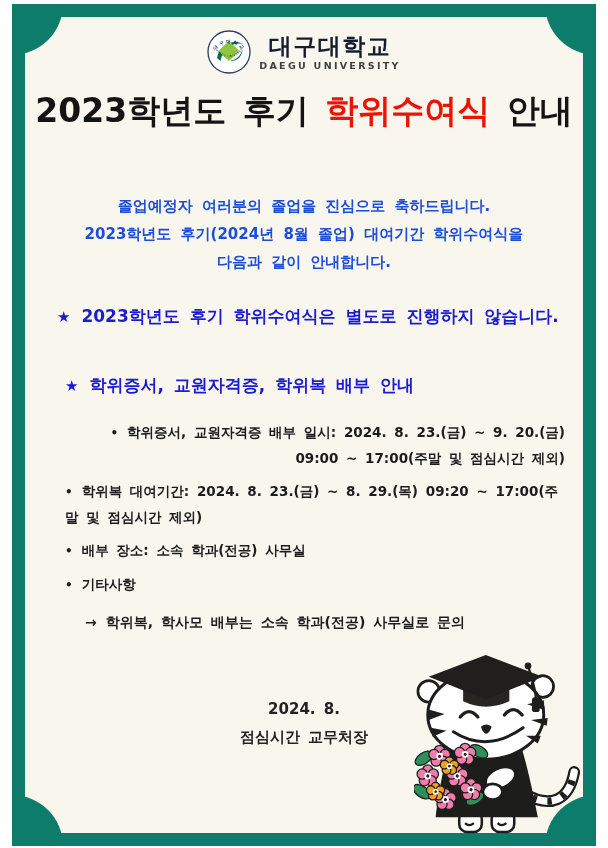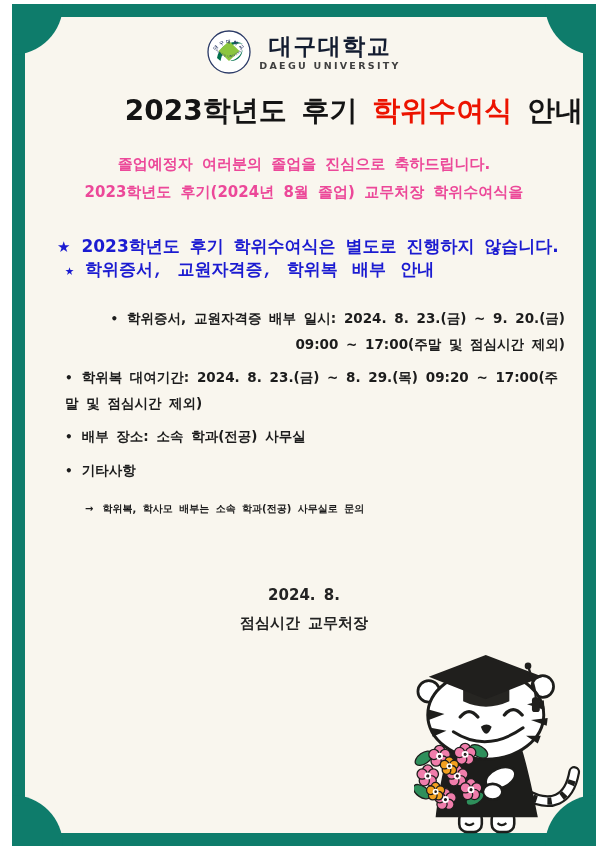--- a/index.html
+++ b/index.html
@@ -14,38 +14,38 @@
   .corner.tr{right:12px;top:4px;border-bottom-left-radius:100%;}
   .corner.bl{left:12px;bottom:2px;border-top-right-radius:100%;}
   .corner.br{right:12px;bottom:2px;border-top-left-radius:100%;}
 
   .content{position:absolute;left:25px;right:25px;top:17px;bottom:15px;text-align:center;color:#1c1c1c;}
 
   .logo-row{display:flex;justify-content:center;align-items:center;gap:8px;margin-top:12px;height:46px;}
   .logo-kr{font-size:23px;font-weight:800;color:#131c30;letter-spacing:1.5px;line-height:24px;}
   .logo-en{font-size:9.5px;font-weight:700;color:#3f3f3f;letter-spacing:2.3px;margin-top:2px;text-align:left;}
 
-  .title{margin:20px 0 0 0;font-size:28px;font-weight:800;color:#141414;line-height:31px;word-spacing:5px;text-align:right;}
+  .title{margin:20px 0 0 0;font-size:33px;font-weight:800;color:#141414;line-height:31px;word-spacing:5px;}
   .title .hl{color:#EC1300;}
 
-  .intro{margin-top:24px;font-size:15px;font-weight:700;line-height:28px;color:#ec4899;word-spacing:4px;}
+  .intro{margin-top:66px;font-size:15px;font-weight:700;line-height:28px;color:#1d4ed8;word-spacing:4px;}
 
   .note{margin:0 16px 0 40px;text-align:left;font-size:17px;font-weight:700;color:#1B1BD1;
         line-height:24px;word-spacing:4px;}
   .note1{margin-top:28px;margin-left:32px;}
-  .note2{font-family:Liberation Mono, monospace;}
+  .note2{margin-top:44px;}
   .star{margin-right:11px;font-size:15px;}
 
   .bullets{margin:22px 18px 0 40px;text-align:left;font-size:13.5px;font-weight:700;
            color:#1c1c1c;word-spacing:3px;}
   .bullet{line-height:25px;margin-bottom:8px;}
   .bullet .mk{margin-right:9px;font-size:12px;}
   .bullet.center{text-align:right;}
 
-  .subs{margin:12px 18px 0 60px;text-align:left;font-size:10px;font-weight:700;color:#1c1c1c;word-spacing:3px;}
+  .subs{margin:12px 18px 0 60px;text-align:left;font-size:14px;font-weight:700;color:#1c1c1c;word-spacing:3px;}
   .sub{line-height:25px;margin-bottom:11px;}
   .sub .mk{margin-right:9px;}
 
   .footer{margin-top:60px;font-size:15px;font-weight:600;line-height:28px;color:#232323;word-spacing:3px;}
 
   .mascot{position:absolute;right:22px;bottom:12px;width:172px;height:182px;}
 </style>
 </head>
 <body>
 
@@ -76,21 +76,22 @@
       <div>
         <div class="logo-kr">대구대학교</div>
         <div class="logo-en">DAEGU UNIVERSITY</div>
       </div>
     </div>
 
     <h1 class="title"><span>2023학년도 후기 </span><span class="hl">학위수여식</span><span> 안내</span></h1>
 
     <div class="intro">
       <div>졸업예정자 여러분의 졸업을 진심으로 축하드립니다.</div>
-      <div>2023학년도 후기(2024년 8월 졸업) 교무처장 학위수여식을</div>
+      <div>2023학년도 후기(2024년 8월 졸업) 대여기간 학위수여식을</div>
+      <div>다음과 같이 안내합니다.</div>
     </div>
 
     <div class="note note1">
       <span class="star">★</span><span>2023학년도 후기 학위수여식은 별도로 진행하지 않습니다.</span>
     </div>
 
     <div class="note note2">
       <span class="star">★</span><span>학위증서, 교원자격증, 학위복 배부 안내</span>
     </div>
 

